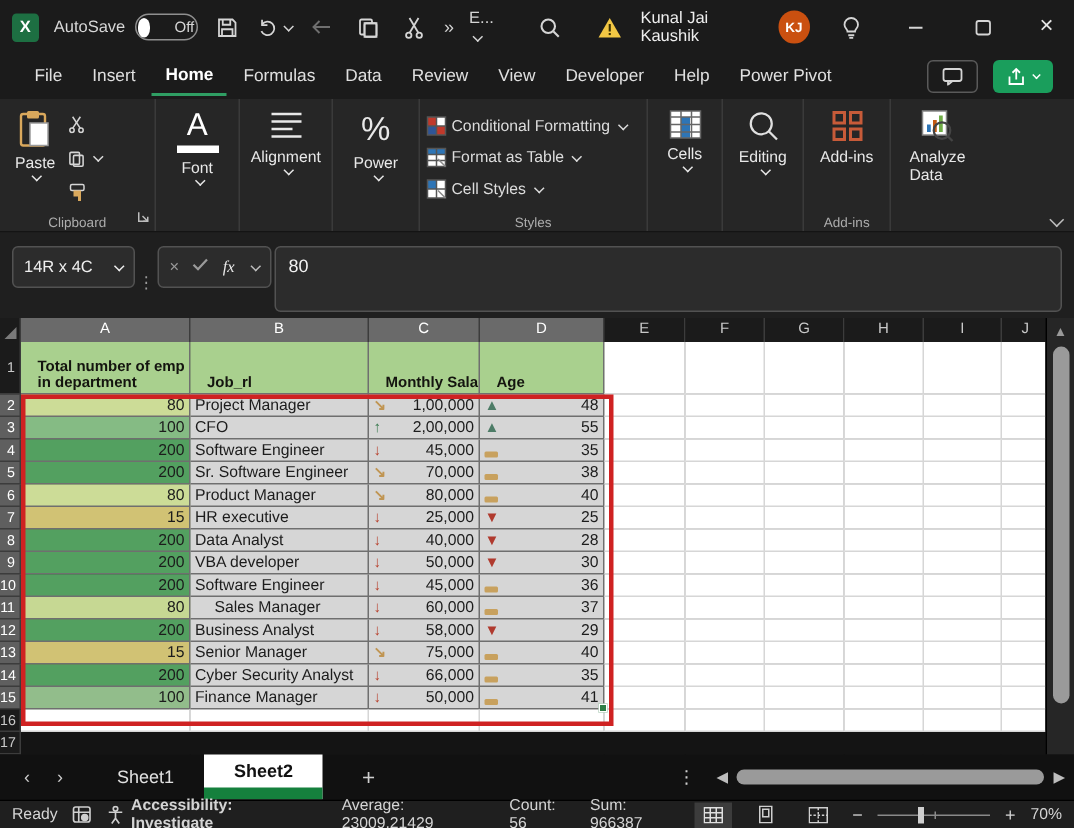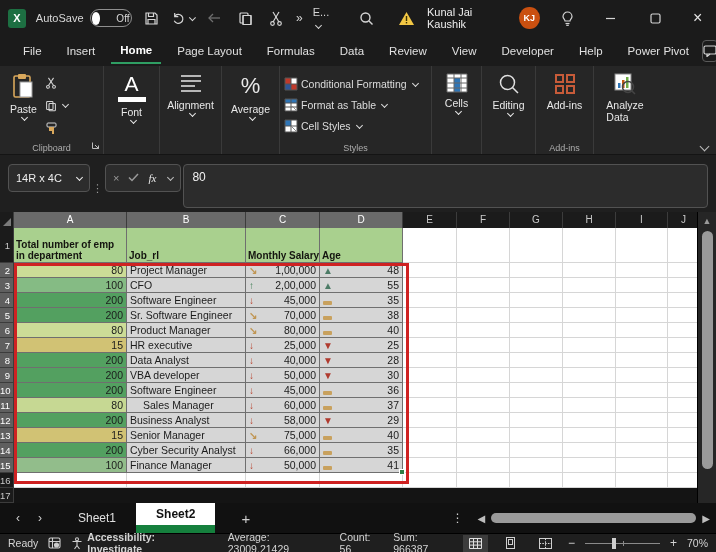--- a/index.html
+++ b/index.html
@@ -50,21 +50,21 @@
   .hcell{flex:none;background:#1b1b1b;color:#c9c9c9;font-size:10px;text-align:center;line-height:16px;border-right:1px solid #3c3c3c;}
   .hcell.sel{background:#6a6a6a;color:#fff;}
   .corner{position:relative;background:#1b1b1b;}
   .corner:after{content:"";position:absolute;right:2px;bottom:2px;border-left:8px solid transparent;border-bottom:8px solid #7a7a7a;}
   .grow{display:flex;height:15px;}
   .grow.r1{height:35px;}
   .gc{flex:none;background:#fff;border-right:1px solid #d6d6d6;border-bottom:1px solid #d6d6d6;font-size:10.5px;color:#1c1c1c;overflow:hidden;white-space:nowrap;line-height:15px;}
   .rowhdr{flex:none;background:#1b1b1b;color:#c9c9c9;font-size:9.5px;text-align:right;padding-right:3px;border-bottom:1px solid #3c3c3c;border-right:1px solid #3c3c3c;line-height:inherit;}
   .rowhdr.sel{background:#5f5f5f;color:#fff;}
   .data{border-right:1px solid #6f6f6f;border-bottom:1px solid #6f6f6f;}
-  .hdr1{background:#a9d08e;font-weight:bold;color:#14140f;display:flex;align-items:flex-end;padding:0 3px 1px 2px;font-size:10px;line-height:11px;}
+  .hdr1{background:#a9d08e;font-weight:bold;color:#14140f;display:flex;align-items:flex-end;padding:0 3px 1px 11px;font-size:10px;line-height:11px;}
   .selc{background:#d6d6d6;}
   .num{text-align:right;padding:0 3px;}
   .txt{padding:0 3px;}
   .icv{display:flex;align-items:center;padding:0 3px;}
   .icv .v{margin-left:auto;}
   .cfi{font-size:10px;font-weight:bold;line-height:15px;}
   .dash{display:inline-block;width:9px;height:4px;border-radius:1px;background:#c8a15e;margin-top:6px;}
   #redrect{position:absolute;left:14px;top:51px;width:395px;height:221px;border:3px solid #cf2222;pointer-events:none;}
   #fillhandle{position:absolute;left:399px;top:257px;width:6px;height:6px;background:#2e7d46;border:1px solid #fff;}
   #vscroll{position:absolute;right:0;top:0;width:19px;height:291px;background:#262626;border-left:1px solid #000;display:flex;flex-direction:column;align-items:center;padding-top:2px;}
@@ -176,25 +176,24 @@
     </span>
     <span class="tb-ic" style="margin-left:14px;">
       <svg width="11" height="11" viewBox="0 0 11 11" fill="none" stroke="#d5d5d5" stroke-width="1.2">
           <rect x="1" y="1" width="9" height="9" rx="1.5"></rect>
         </svg>
     </span>
     <span class="tb-ic" style="margin-left:12px;font-size:16px;color:#e6e6e6;">×</span>
   </div>
 
   <div id="menubar" class="sect">
-    <div id="menutabs" style="display:flex;align-items:center;gap:7px;">
+    <div id="menutabs" style="display:flex;align-items:center;gap:2px;">
         <div class="mtab">File</div>
         <div class="mtab">Insert</div>
         <div class="mtab active">Home</div>
-        <div class="mtab">Page Layout</div>
         <div class="mtab">Formulas</div>
         <div class="mtab">Data</div>
         <div class="mtab">Review</div>
         <div class="mtab">View</div>
         <div class="mtab">Developer</div>
         <div class="mtab">Help</div>
         <div class="mtab">Power Pivot</div>
       </div>
     <div class="spacer"></div>
     <span class="cmt-btn">
@@ -272,21 +271,21 @@
             <path d="M2 3 h20 M2 8 h20 M2 13 h14 M2 18 h20"></path>
           </svg>
         <span class="lbl">Alignment</span>
         <span class="chev"></span>
       </div>
     </div>
 
     <div class="rgroup" style="width:58px;">
       <div class="bigbtn">
         <span style="font-size:22px;line-height:26px;color:#e8e8e8;">%</span>
-        <span class="lbl">Average</span>
+        <span class="lbl">Power</span>
         <span class="chev"></span>
       </div>
     </div>
 
     <div class="rgroup" style="width:152px;">
       <div class="styles-rows">
         <span class="smbtn">
           <svg width="14" height="14" viewBox="0 0 14 14">
               <rect x="1" y="1" width="12" height="12" fill="#fff"></rect>
               <rect x="1" y="1" width="6" height="6" fill="#c0392b"></rect>

